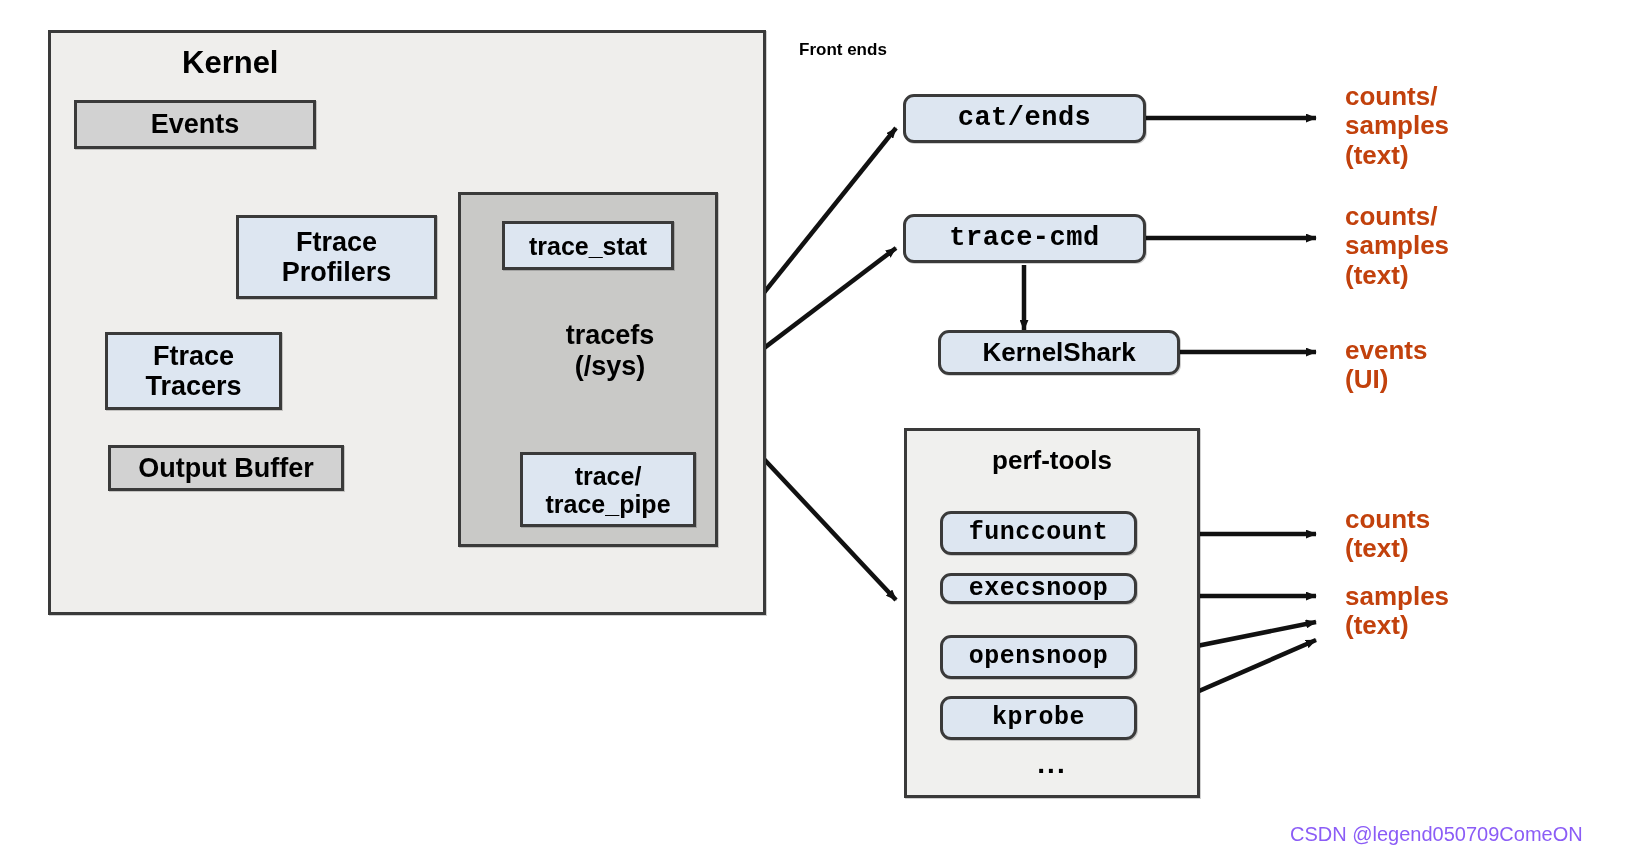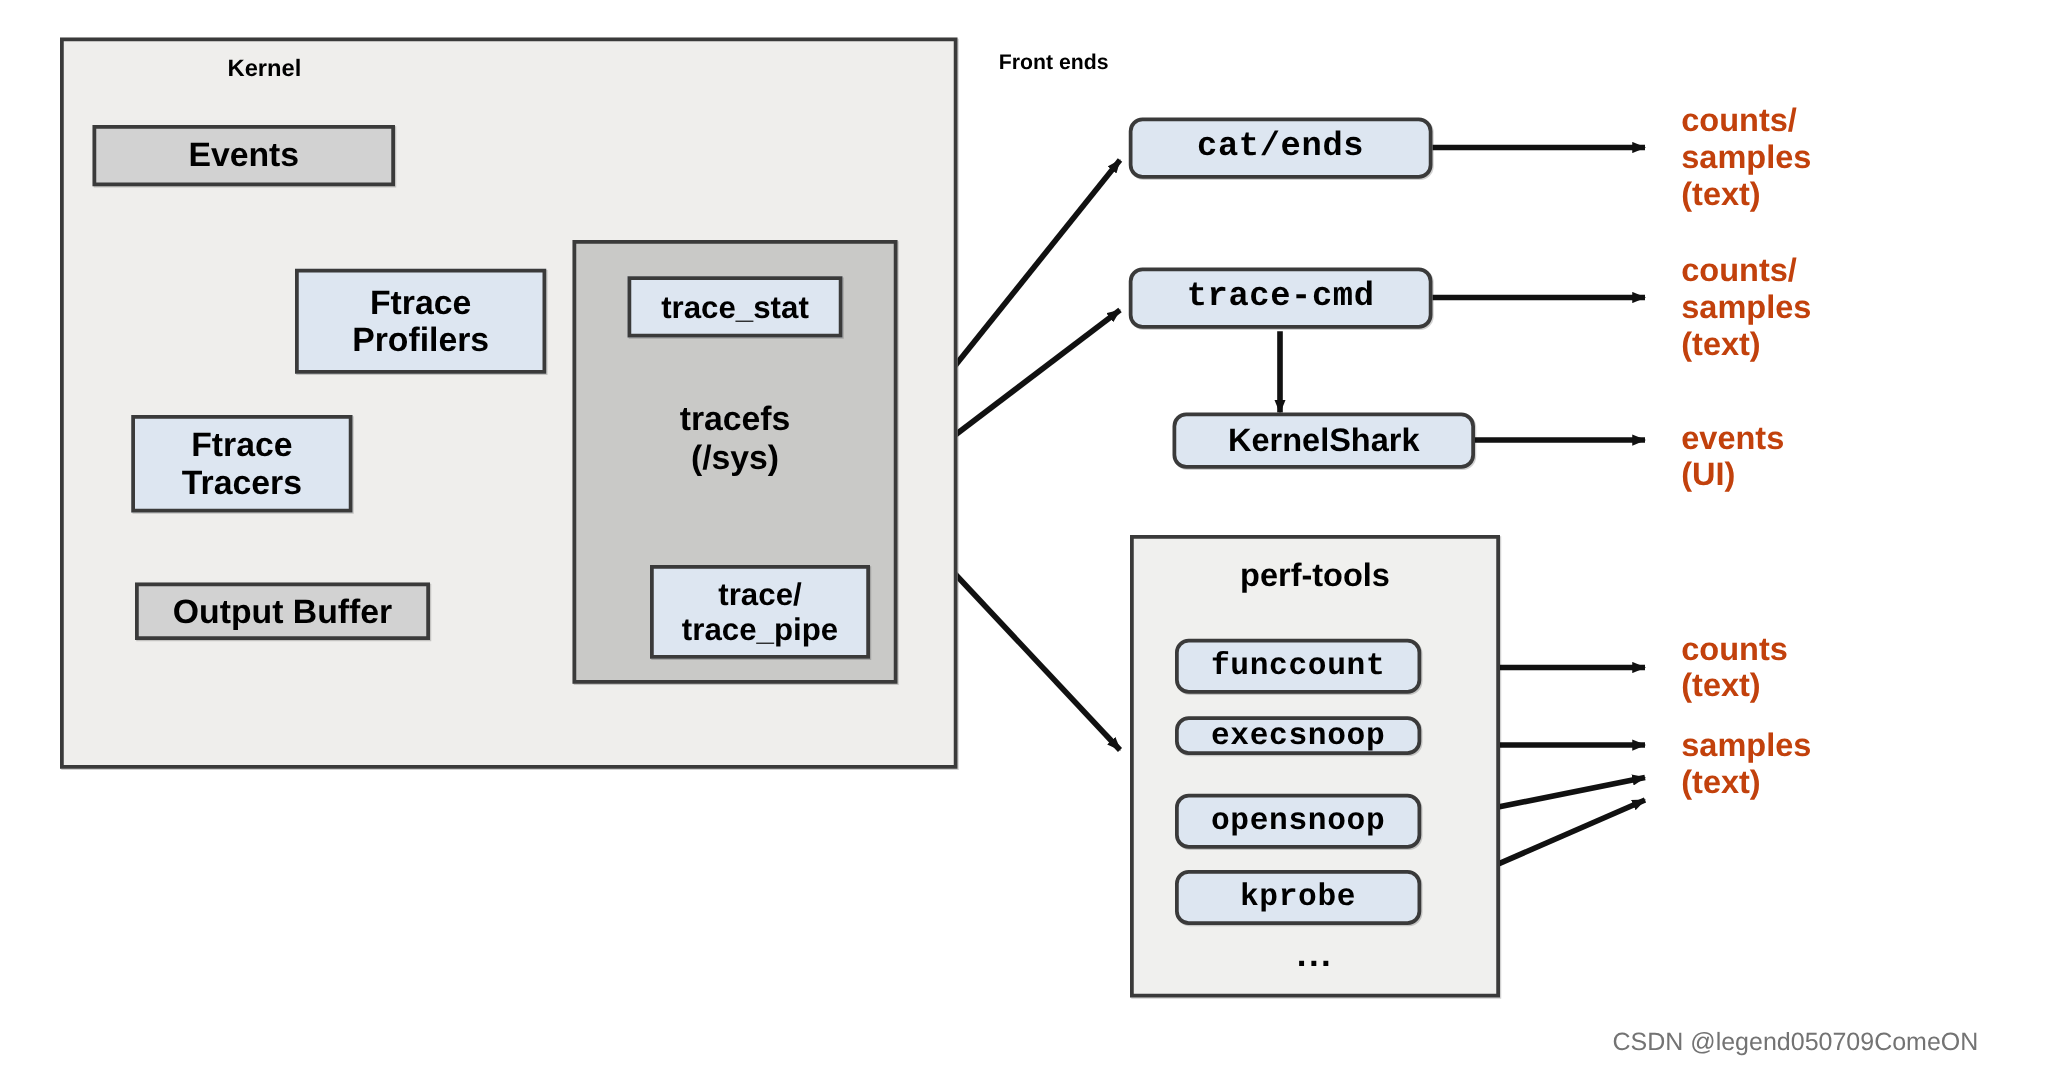--- a/index.html
+++ b/index.html
@@ -66,21 +66,21 @@
   }
   .ellipsis-mark {
     position: absolute;
     font-weight: bold;
     color: #000000;
     font-family: "Liberation Sans", sans-serif;
     letter-spacing: 2px;
   }
   .watermark {
     position: absolute;
-    color: #737373;
+    color: #8b5cf6;
     font-family: "Liberation Sans", sans-serif;
     font-size: 20px;
     white-space: nowrap;
   }
 </style>
 </head>
 <body>
 
 <div id="stage">
 
@@ -120,37 +120,37 @@
 
       <path d="M1137,596 L1316,596" marker-end="url(#ah)"></path>
 
       <path d="M1137,658 L1316,622" marker-end="url(#ah)"></path>
 
       <path d="M1137,718 L1316,640" marker-end="url(#ah)"></path>
     </g>
   </svg>
 
   <div class="container-box kernel-panel" style="left:48px; top:30px; width:718px; height:585px;"></div>
-  <div class="panel-title" style="left:182px; top:45px; font-size:19px;">Kernel</div>
+  <div class="panel-title" style="left:182px; top:45px; font-size:31px;">Kernel</div>
 
   <div class="node-box gray-node sans" style="left:74px; top:100px; width:242px; height:49px; font-size:27px;">Events</div>
 
   <div class="node-box blue-node sans" style="left:236px; top:215px; width:201px; height:84px; font-size:27px; white-space:pre-line;">Ftrace
 Profilers</div>
 
   <div class="node-box blue-node sans" style="left:105px; top:332px; width:177px; height:78px; font-size:27px; white-space:pre-line;">Ftrace
 Tracers</div>
 
-  <div class="node-box gray-node sans" style="left:108px; top:466px; width:236px; height:46px; font-size:27px;">Output Buffer</div>
+  <div class="node-box gray-node sans" style="left:108px; top:445px; width:236px; height:46px; font-size:27px;">Output Buffer</div>
 
   <div class="container-box tracefs-panel" style="left:458px; top:192px; width:260px; height:355px;"></div>
 
   <div class="node-box blue-node sans" style="left:502px; top:221px; width:172px; height:49px; font-size:25px;">trace_stat</div>
 
-  <div class="panel-title" style="left:458px; top:320px; width:260px; text-align:center; font-size:27px; line-height:1.15;">
+  <div class="panel-title" style="left:458px; top:320px; width:304px; text-align:center; font-size:27px; line-height:1.15;">
     <div>tracefs</div>
     <div>(/sys)</div>
   </div>
 
   <div class="node-box blue-node sans" style="left:520px; top:452px; width:176px; height:75px; font-size:25px; white-space:pre-line;">trace/
 trace_pipe</div>
 
   <div class="panel-title" style="left:799px; top:40px; font-size:17px;">Front ends</div>
 
   <div class="node-box blue-node mono rounded" style="left:903px; top:94px; width:243px; height:49px; font-size:27px;">cat/ends</div>

